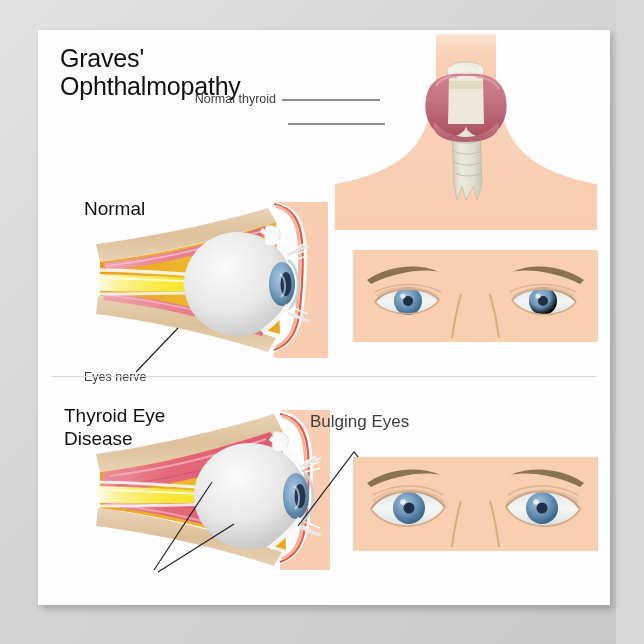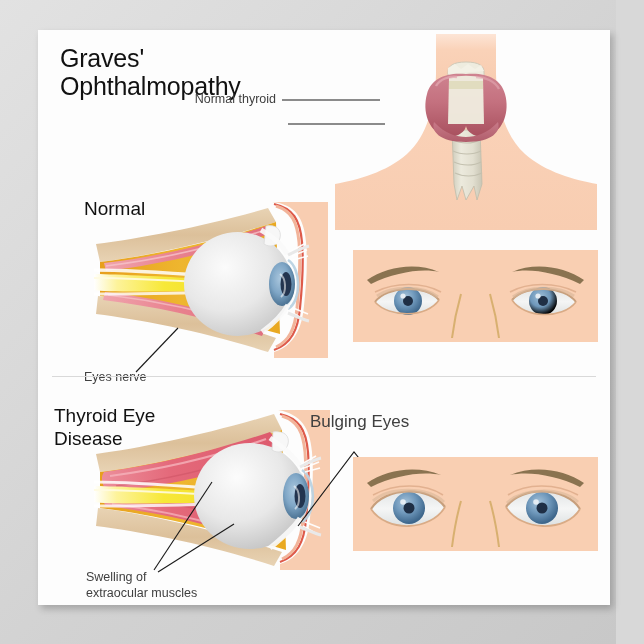--- a/index.html
+++ b/index.html
@@ -261,21 +261,21 @@
       <circle cx="190" cy="51" r="14" fill="url(#irisF)"></circle>
       <circle cx="190" cy="51" r="5" fill="#1f2f45"></circle>
       <circle cx="185" cy="46" r="2.6" fill="#ffffff" opacity="0.75"></circle>
       <path d="M159,50 C173,34 211,36 223,52" stroke="#c79f7c" stroke-width="2" fill="none"></path>
       <path d="M159,50 C171,68 209,70 223,52" stroke="#d9ab86" stroke-width="1.6" fill="none"></path>
       <path d="M160,47 C175,35 207,36 221,46" stroke="#d8b79a" stroke-width="3" fill="none" opacity="0.65"></path>
     </svg>
 
     <div class="divider" style="top:346px;"></div>
 
-    <div class="section-label" style="left:16px; top:374px;">Thyroid Eye
+    <div class="section-label" style="left:26px; top:374px;">Thyroid Eye
 Disease</div>
 
     <svg class="panelimg" style="left:52px; top:378px;" width="262" height="165" viewBox="0 0 262 165">
       <defs>
         <linearGradient id="fatG2" x1="0" y1="0" x2="1" y2="0">
           <stop offset="0%" stop-color="#e79f1c"></stop>
           <stop offset="45%" stop-color="#eeb62f"></stop>
           <stop offset="100%" stop-color="#e9a820"></stop>
         </linearGradient>
         <linearGradient id="boneG2" x1="0" y1="0" x2="0" y2="1">
@@ -350,22 +350,20 @@
           <path d="M215,114 L230,120"></path>
       </g>
       <path d="M210,59 C220,54 226,51 231,50" stroke="#e9e9e9" stroke-width="3" fill="none"></path>
       <path d="M210,119 C220,123 226,126 231,127" stroke="#e9e9e9" stroke-width="3" fill="none"></path>
     </svg>
 
     <svg class="panelimg" style="left:96px; top:448px;" width="110" height="100" viewBox="0 0 110 100">
       <line x1="78" y1="4" x2="20" y2="92" stroke="#1a1a1a" stroke-width="1.1"></line>
       <line x1="100" y1="46" x2="24" y2="94" stroke="#1a1a1a" stroke-width="1.1"></line>
     </svg>
-    <div class="callout" style="left:48px; top:540px;">Swelling of
-extraocular muscles</div>
 
     <svg class="panelimg" style="left:248px; top:404px;" width="190" height="100" viewBox="0 0 190 100">
       <polyline points="12,92 68,18 132,98" fill="none" stroke="#1a1a1a" stroke-width="1.1"></polyline>
     </svg>
     <div class="callout" style="left:272px; top:384px; font-size:17px;">Bulging Eyes</div>
 
     <svg class="panelimg" style="left:315px; top:427px;" width="245" height="94" viewBox="0 0 245 94">
       <defs>
         <radialGradient id="irisB" cx="40%" cy="34%" r="64%">
           <stop offset="0%" stop-color="#a6c3da"></stop>

